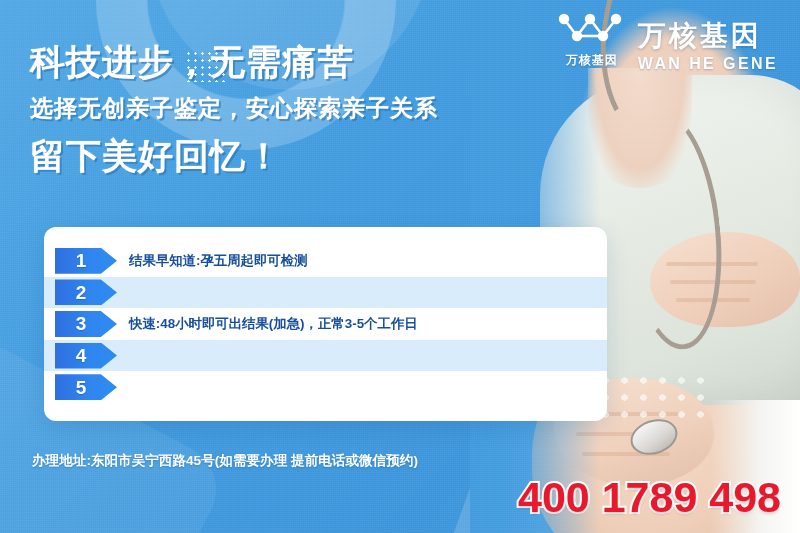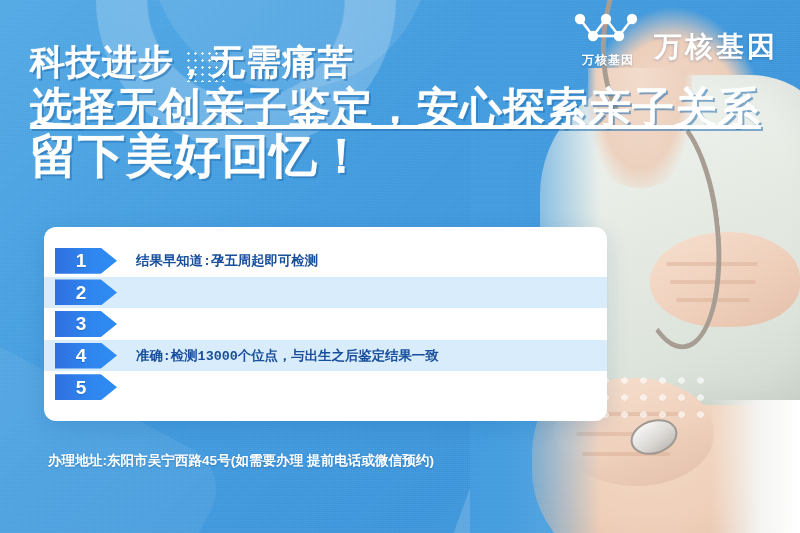--- a/index.html
+++ b/index.html
@@ -117,22 +117,22 @@
     text-shadow:0 1px 2px rgba(0,60,110,.28);
   }
   
   .headline{position:absolute;left:30px;top:40px;z-index:7;}
   .hl{
     color:#ffffff;font-weight:700;white-space:nowrap;
     text-shadow:2px 2px 0 rgba(35,110,175,.55), 0 0 1px rgba(255,255,255,.9);
     letter-spacing:1px;
   }
   .hl1{font-size:35px;line-height:44px;}
-  .hl2{font-size:42px;line-height:48px;text-decoration:underline;}
-  .hl3{font-size:47px;line-height:48px;}
+  .hl2{font-size:23px;line-height:48px;}
+  .hl3{font-size:35px;line-height:48px;}
   .hl-dots{
     position:absolute;left:155px;top:10px;width:44px;height:32px;
     background-image:radial-gradient(rgba(255,255,255,.85) 1.3px, transparent 1.4px);
     background-size:7px 7px;
   }
   
   .card{
     position:absolute;left:44px;top:227px;width:563px;height:194px;
     background:#ffffff;border-radius:12px;z-index:6;
     box-shadow:0 6px 22px rgba(10,70,130,.14);
@@ -148,32 +148,32 @@
     position:relative;margin-left:11px;width:62px;height:26px;flex:0 0 auto;
     background:linear-gradient(90deg,#2f6fe0 0%,#2f86ee 55%,#2e8bf2 100%);
     display:flex;align-items:center;justify-content:center;
     clip-path:polygon(0 0, 74% 0, 100% 50%, 74% 100%, 0 100%);
   }
   .badge span{
     color:#fff;font-size:19px;font-weight:700;line-height:1;margin-right:10px;
     text-shadow:0 1px 1px rgba(0,40,90,.25);
   }
   .row-text{
-    margin-left:19px;color:#184f9c;font-size:13.4px;font-weight:700;white-space:nowrap;
-    font-family:Liberation Mono, monospace;
+    margin-left:12px;color:#184f9c;font-size:13.4px;font-weight:700;white-space:nowrap;
+    font-family:Liberation Sans, sans-serif;
   }
   
   .dots-grid{
     position:absolute;left:596px;top:372px;width:112px;height:52px;z-index:5;
     background-image:radial-gradient(rgba(255,255,255,.62) 3.4px, transparent 3.6px);
     background-size:19px 17px;
   }
   
   .address{
-    position:absolute;left:48px;top:452px;z-index:7;
+    position:absolute;left:32px;top:452px;z-index:7;
     color:#ffffff;font-size:13.6px;font-weight:600;white-space:nowrap;
     text-shadow:0 1px 2px rgba(20,80,140,.35);
   }
   .phone{
     position:absolute;left:518px;top:473px;z-index:9;
     font-size:43px;font-weight:700;letter-spacing:0px;white-space:nowrap;
     color:#e8192c;
     -webkit-text-stroke:4px #ffffff;
     paint-order:stroke fill;
     text-shadow:0 2px 3px rgba(0,0,0,.18);
@@ -231,20 +231,21 @@
           <circle cx="22" cy="26" r="5.2"></circle>
           <circle cx="35" cy="9" r="5.2"></circle>
           <circle cx="48" cy="26" r="5.2"></circle>
           <circle cx="61" cy="9" r="5.2"></circle>
         </g>
       </svg>
       <div class="mark-cn">万核基因</div>
     </div>
     <div class="logo-text">
       <div class="logo-cn">万核基因</div>
+      <div class="logo-en">WAN HE GENE</div>
     </div>
   </div>
 
   <div class="headline">
     <div class="hl hl1">科技进步，无需痛苦</div>
     <div class="hl hl2">选择无创亲子鉴定，安心探索亲子关系</div>
     <div class="hl hl3">留下美好回忆！</div>
     <div class="hl-dots"></div>
   </div>
 
@@ -261,35 +262,36 @@
       <div class="row alt">
         <div class="badge">
           <span>2</span>
         </div>
       </div>
 
       <div class="row plain">
         <div class="badge">
           <span>3</span>
         </div>
+        <div class="row-text">快速:48小时即可出结果(加急)，正常3-5个工作日</div>
       </div>
 
       <div class="row alt">
         <div class="badge">
           <span>4</span>
         </div>
-        <div class="row-text">准确:检测13000个位点，与出生之后鉴定结果一致</div>
       </div>
 
       <div class="row plain">
         <div class="badge">
           <span>5</span>
         </div>
       </div>
 
     </div>
   </div>
 
   <div class="dots-grid"></div>
 
   <div class="address">办理地址:东阳市吴宁西路45号(如需要办理 提前电话或微信预约)</div>
+  <div class="phone">400 1789 498</div>
 
 </div>
 
 </body></html>

